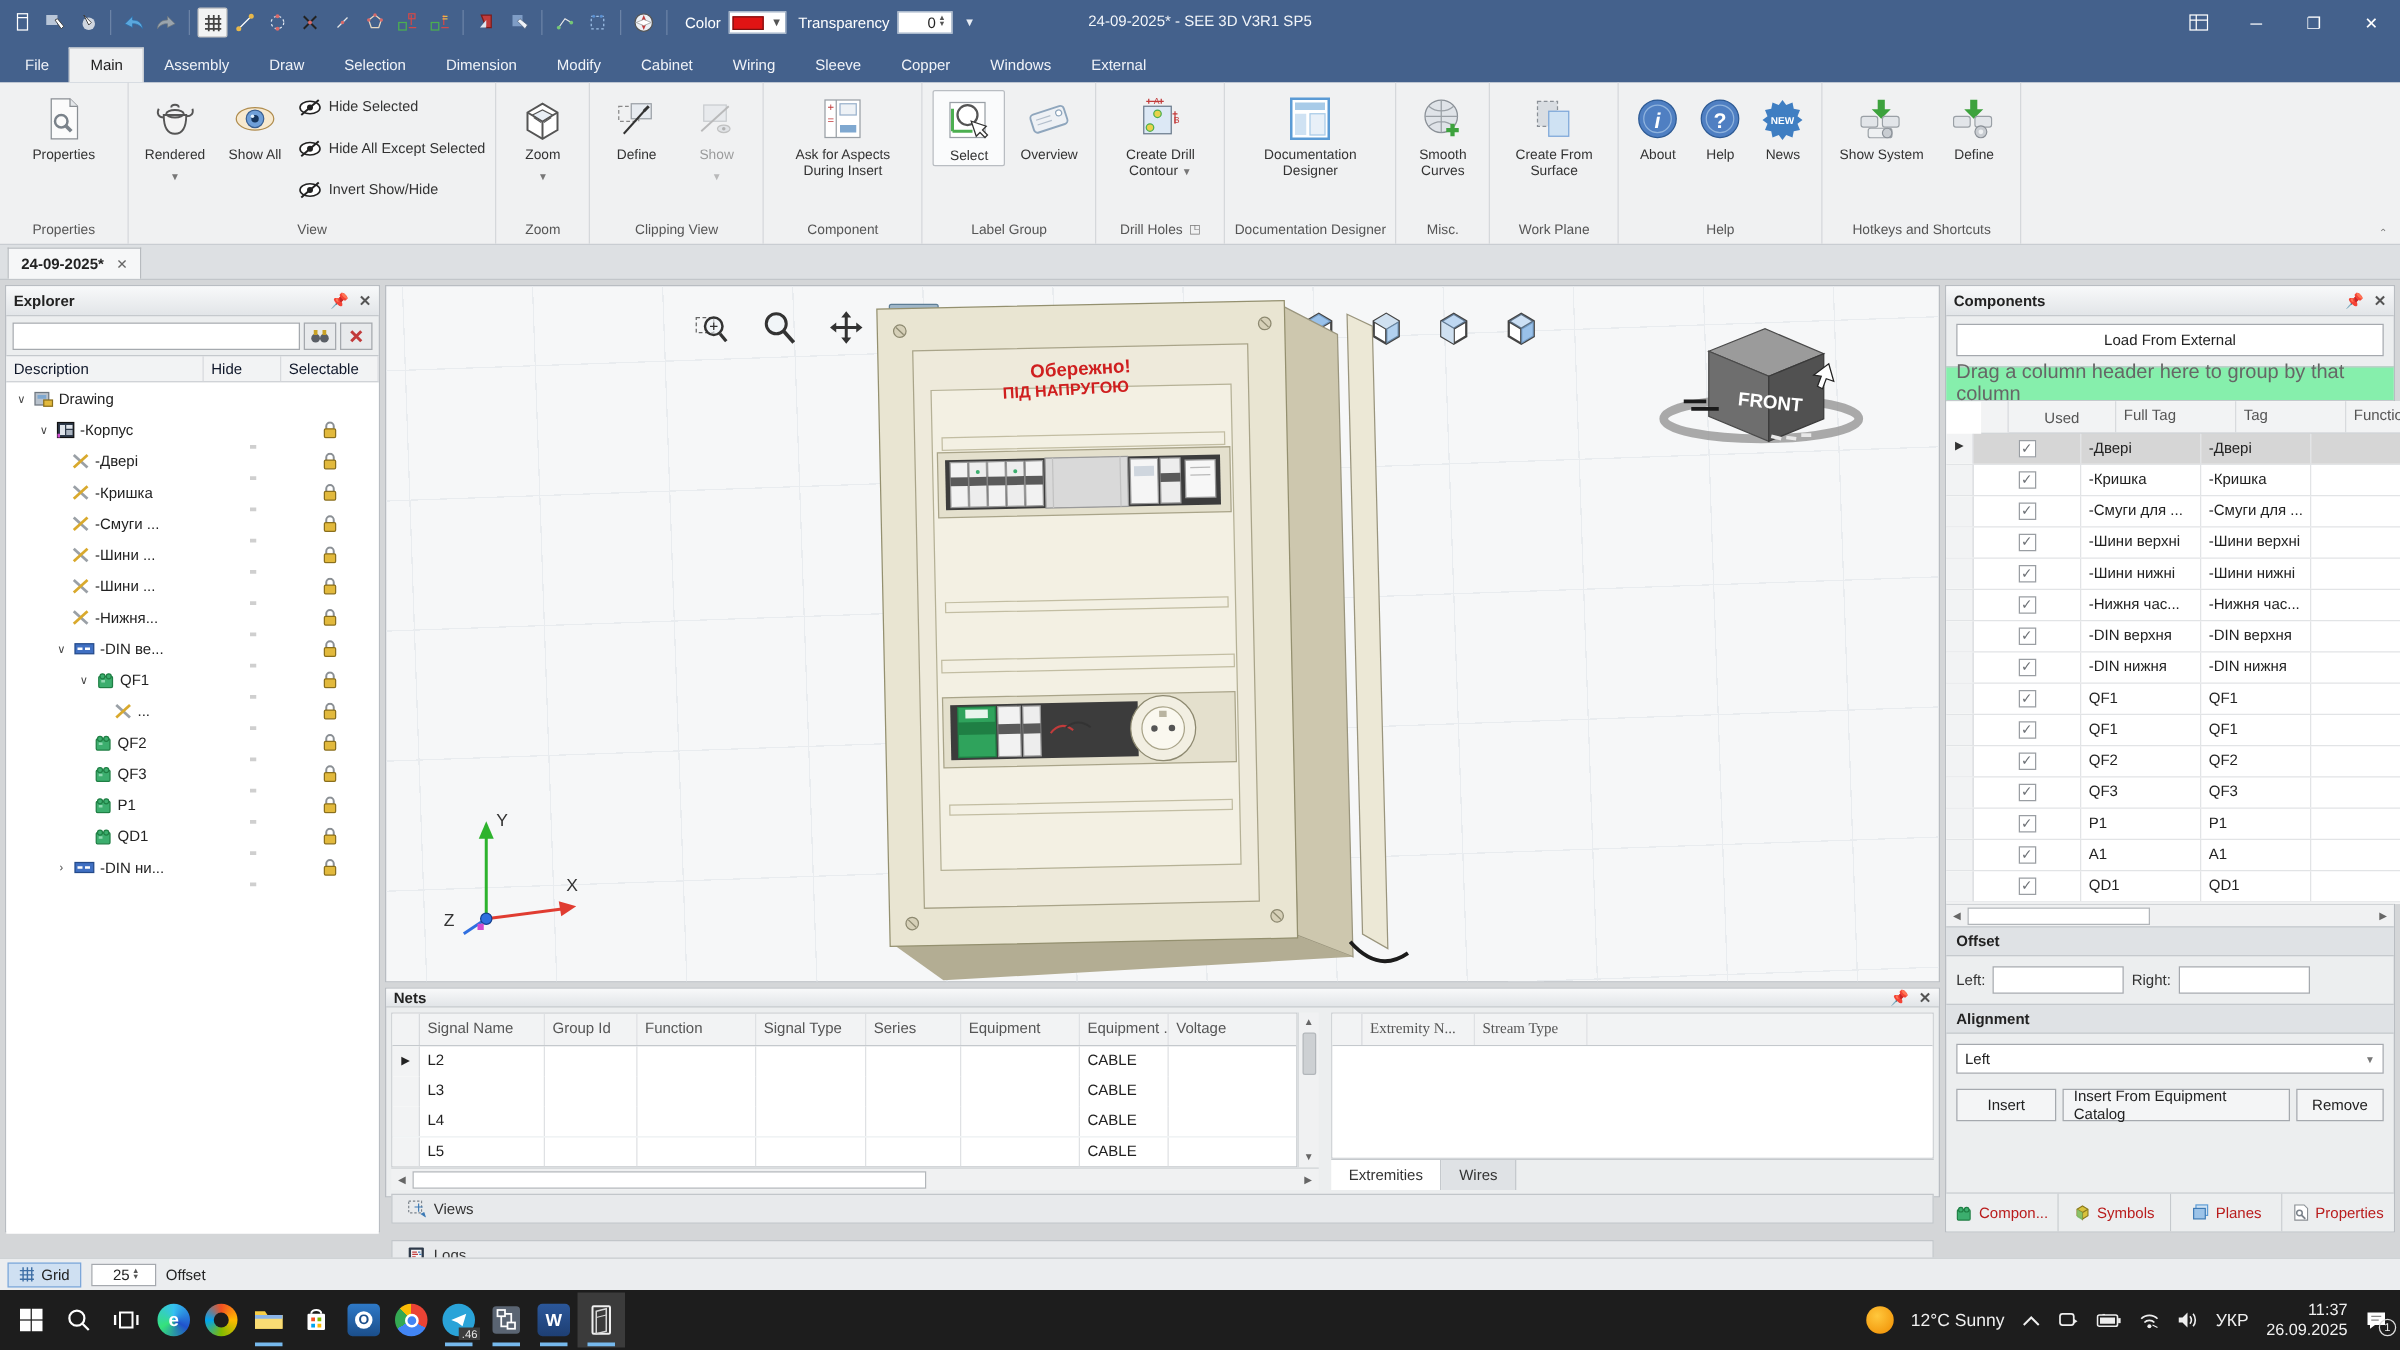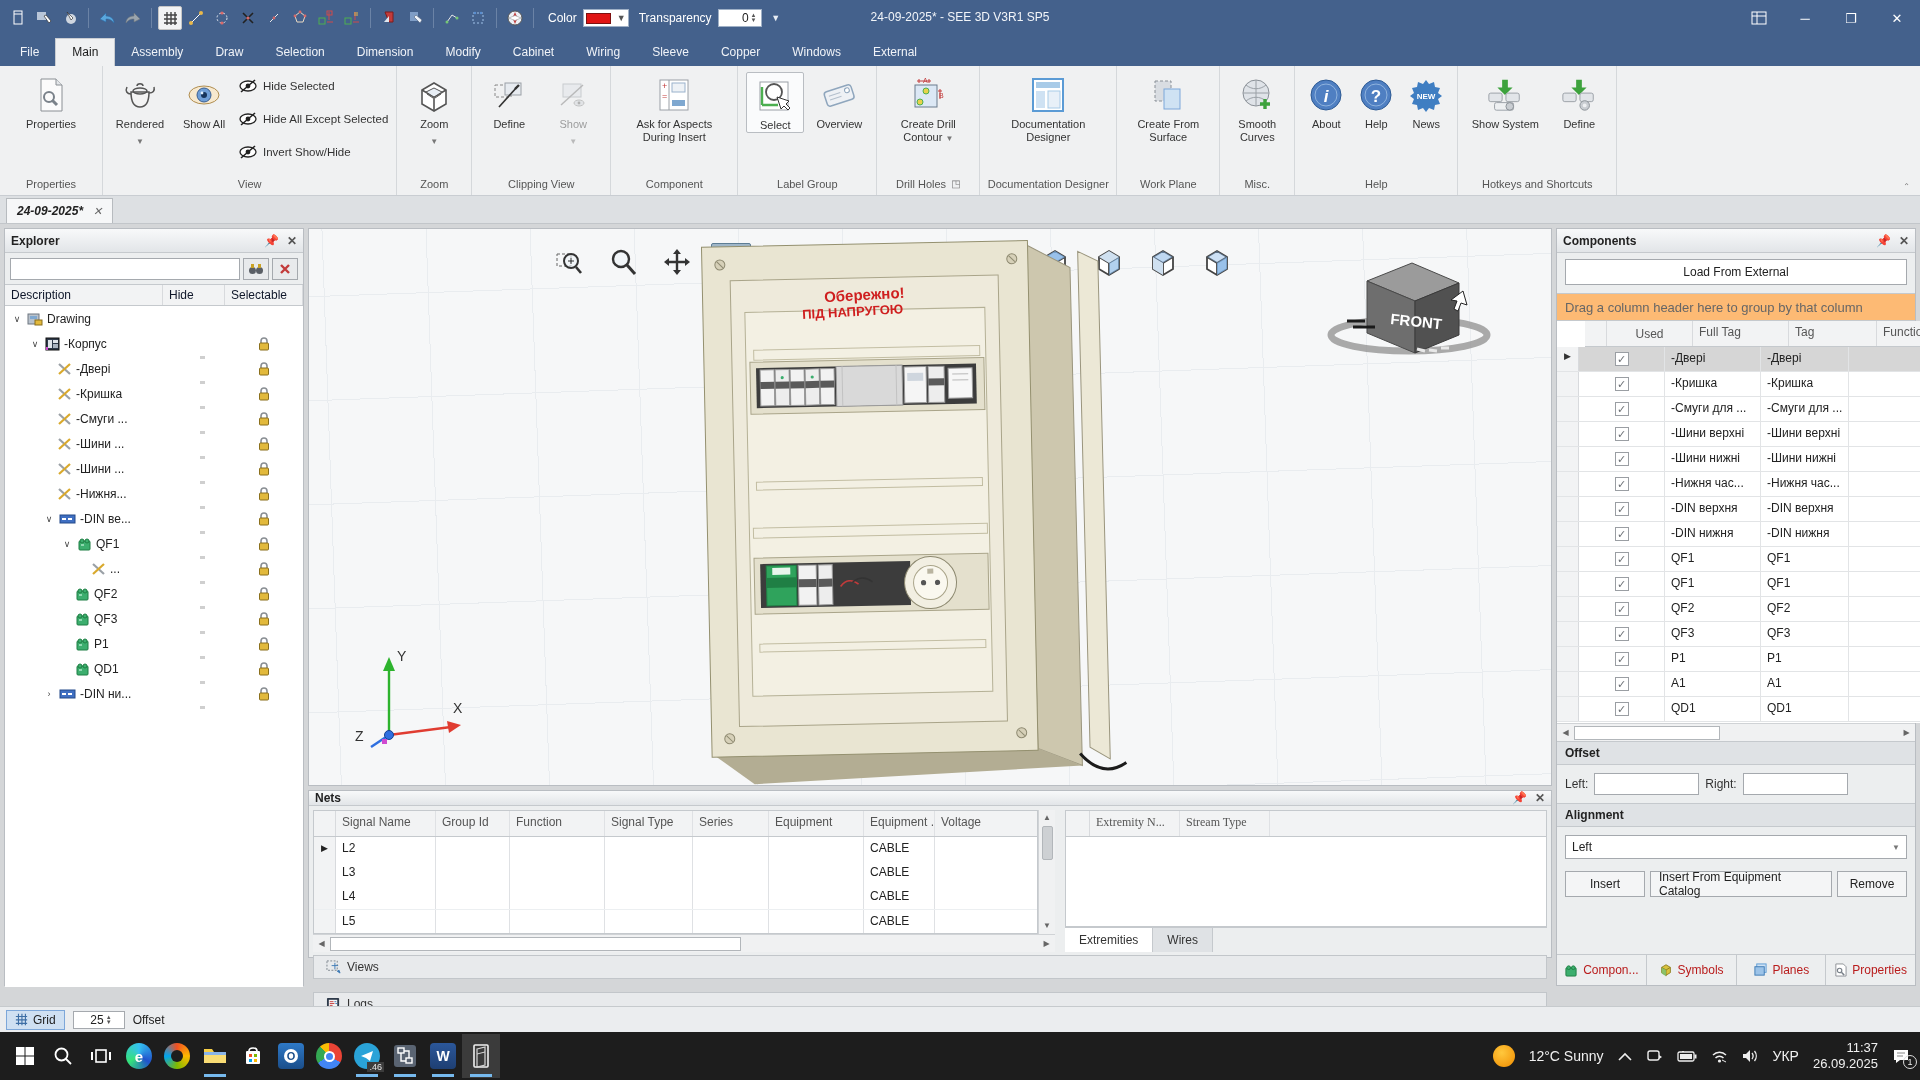--- a/index.html
+++ b/index.html
@@ -48,21 +48,21 @@
   .bigbtn.active { background:#fafbfc; border:1px solid #b9bdc2; border-radius:2px; }
   .caret { font-size:8px; color:#777; }
   .stack { display:flex; flex-direction:column; justify-content:space-between; height:92px; padding-top:2px; }
   .smallbtn { display:flex; align-items:center; gap:6px; font-size:11.5px; color:#333; height:24px; }
   .launcher { font-size:10px; color:#777; }
 
   
   .doctabs { position:absolute; left:0; top:196px; width:1920px; height:28px; background:#dde0e3;
     border-bottom:1px solid #c2c6ca; display:flex; align-items:flex-end; padding-left:6px; }
   .doctab { background:#f6f7f8; border:1px solid #b7bbbf; border-bottom:none; height:25px;
-    display:flex; align-items:center; gap:10px; padding:0 10px; font-weight:bold; font-size:12px;font-style:italic; }
+    display:flex; align-items:center; gap:10px; padding:0 10px; font-weight:bold; font-size:12px; }
   .doctab .x { font-weight:normal; color:#666; font-size:11px; }
 
   
   .panel { position:absolute; background:#eceeef; border:1px solid #b9bdc2; }
   .phead { height:24px; background:linear-gradient(#f8f9fa,#e2e5e8); border-bottom:1px solid #c5c9cd;
     display:flex; align-items:center; padding:0 6px; font-weight:bold; color:#222; }
   .phead .sp { flex:1; }
   .picon { color:#555; font-size:12px; margin-left:8px; }
 
   
@@ -93,22 +93,22 @@
       repeating-linear-gradient(to right, #e9ecef 0 1px, transparent 1px 104px),
       repeating-linear-gradient(to bottom, #e9ecef 0 1px, transparent 1px 104px); }
   .vtools { position:absolute; left:240px; top:14px; display:flex; gap:14px; }
   .vtool { width:40px; height:38px; display:flex; align-items:center; justify-content:center; border-radius:2px; }
   .vtool.active { background:#9fb6c8; border:1px solid #5d7d95; }
 
   
   #components { left:1556px; top:228px; width:360px; height:758px; display:flex; flex-direction:column; }
   .loadbtn { margin:6px 8px 4px; height:26px; background:#fff; border:1px solid #a5a9ae;
     display:flex; align-items:center; justify-content:center; font-size:12px; }
-  .grouphint { margin:4px 0 0; height:28px; background:#fdba74; border-top:1px solid #c5c9cd; border-bottom:1px solid #c5c9cd;
-    color:#666; display:flex; align-items:center; padding:0 8px; font-size:13px; }
+  .grouphint { margin:4px 0 0; height:28px; background:#86efac; border-top:1px solid #c5c9cd; border-bottom:1px solid #c5c9cd;
+    color:#666; display:flex; align-items:center; padding:0 8px; font-size:16px; }
   .ctable { display:flex; flex-direction:column; background:#fff; }
   .crow, .chead { display:flex; height:25px; border-bottom:1px solid #e2e4e6; align-items:stretch; }
   .chead { height:26px; background:#f2f3f4; border-bottom:1px solid #c5c9cd; color:#555;margin-left:28px; }
   .ccell { padding:4px 6px; border-right:1px solid #e2e4e6; white-space:nowrap; overflow:hidden; }
   .chead .ccell { border-right:1px solid #d8dadd; }
   .c-ind { width:22px; padding:4px 2px; text-align:center; color:#333; font-size:9px; background:#f2f3f4; border-right:1px solid #d8dadd; }
   .c-used { width:86px; display:flex; align-items:center; justify-content:center; }
   .c-full { width:96px; } .c-tag { width:88px; } .c-func { flex:1; border-right:none; }
   .crow.sel .c-full, .crow.sel .c-tag, .crow.sel .c-func, .crow.sel .c-used { background:#d6d6d6; }
   .cb { width:14px; height:14px; background:#fff; border:1px solid #9a9ea3; font-size:11px; line-height:12px;
@@ -552,47 +552,47 @@
             </svg>
           </span>
         <span>Documentation Designer</span>
       </div>
     </div>
     <div class="rgroup-label">Documentation Designer</div>
   </div>
 
   <div class="rgroup">
     <div class="rgroup-body">
-      <div class="bigbtn">
-        <span class="bicon">
-            <svg width="36" height="36" viewBox="0 0 36 36">
-              <rect x="5" y="4" width="16" height="20" fill="#d9dde2" stroke="#8a9097" stroke-dasharray="3 2"></rect>
-              <rect x="14" y="12" width="16" height="20" fill="#cfe2f3" stroke="#7da7d9"></rect>
-            </svg>
-          </span>
-        <span>Create From Surface</span>
-      </div>
-    </div>
-    <div class="rgroup-label">Work Plane</div>
-  </div>
-
-  <div class="rgroup">
-    <div class="rgroup-body">
       <div class="bigbtn narrow">
         <span class="bicon">
             <svg width="36" height="36" viewBox="0 0 36 36">
               <circle cx="17" cy="16" r="13" fill="#dfe3e8" stroke="#8a9097"></circle>
               <path d="M17 3v26M4 16h26M7 8c6 5 14 5 20 0M7 24c6-5 14-5 20 0" fill="none" stroke="#9aa0a6"></path>
               <path d="M26 22v10M21 27h10" stroke="#3da23d" stroke-width="3.4"></path>
             </svg>
           </span>
         <span>Smooth Curves</span>
       </div>
     </div>
     <div class="rgroup-label">Misc.</div>
+  </div>
+
+  <div class="rgroup">
+    <div class="rgroup-body">
+      <div class="bigbtn">
+        <span class="bicon">
+            <svg width="36" height="36" viewBox="0 0 36 36">
+              <rect x="5" y="4" width="16" height="20" fill="#d9dde2" stroke="#8a9097" stroke-dasharray="3 2"></rect>
+              <rect x="14" y="12" width="16" height="20" fill="#cfe2f3" stroke="#7da7d9"></rect>
+            </svg>
+          </span>
+        <span>Create From Surface</span>
+      </div>
+    </div>
+    <div class="rgroup-label">Work Plane</div>
   </div>
 
   <div class="rgroup">
     <div class="rgroup-body">
       <div class="bigbtn" style="width:46px">
         <span class="bicon">
             <svg width="34" height="34" viewBox="0 0 34 34">
               <circle cx="17" cy="17" r="15" fill="#4f7fc2" stroke="#2d5a94"></circle>
               <circle cx="17" cy="17" r="11" fill="none" stroke="#8fb3dd"></circle>
               <text x="17" y="24" font-size="17" fill="#fff" text-anchor="middle" font-weight="bold" font-style="italic">i</text>

